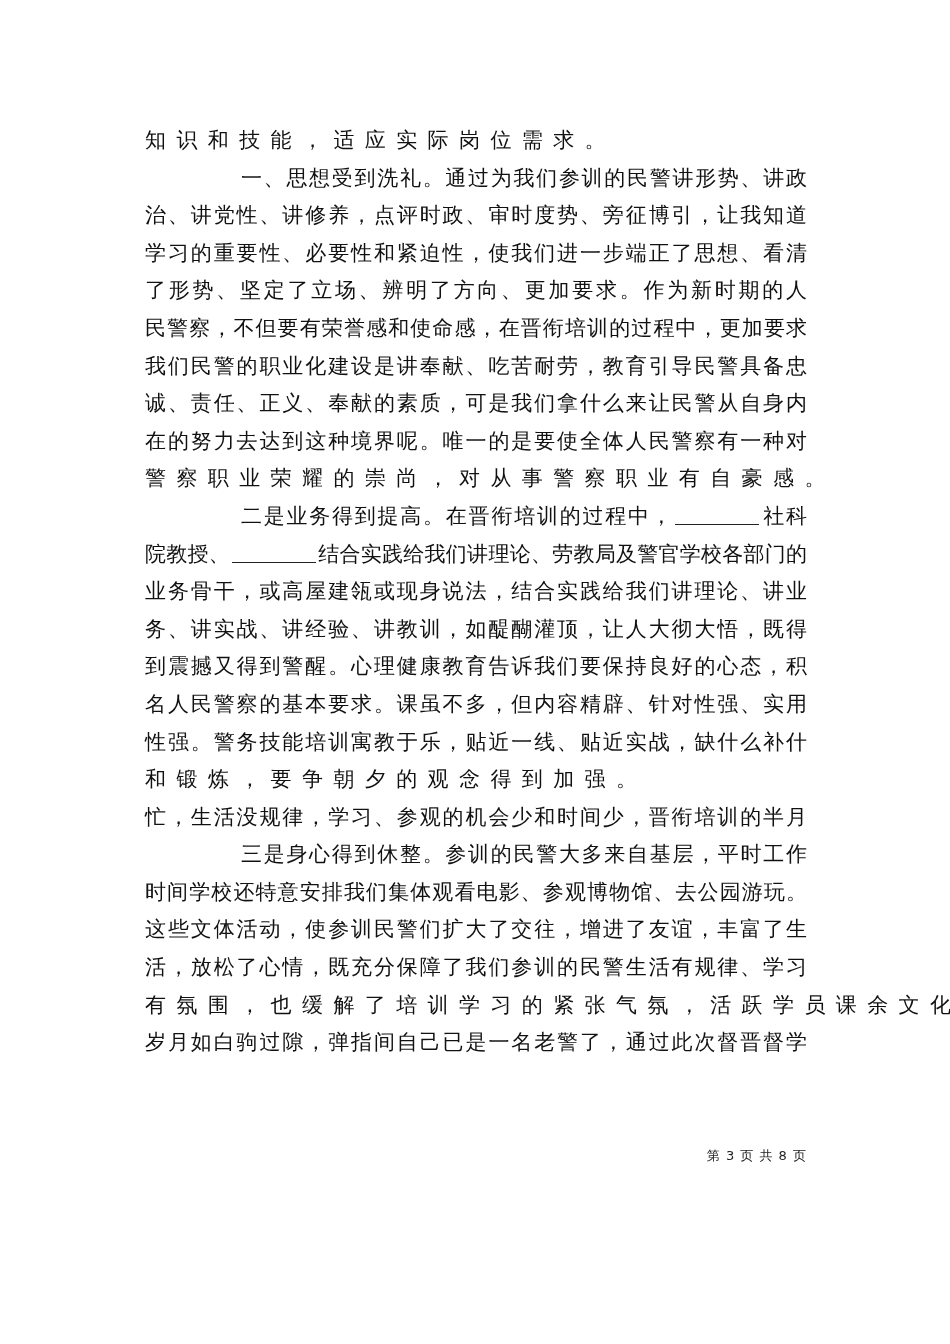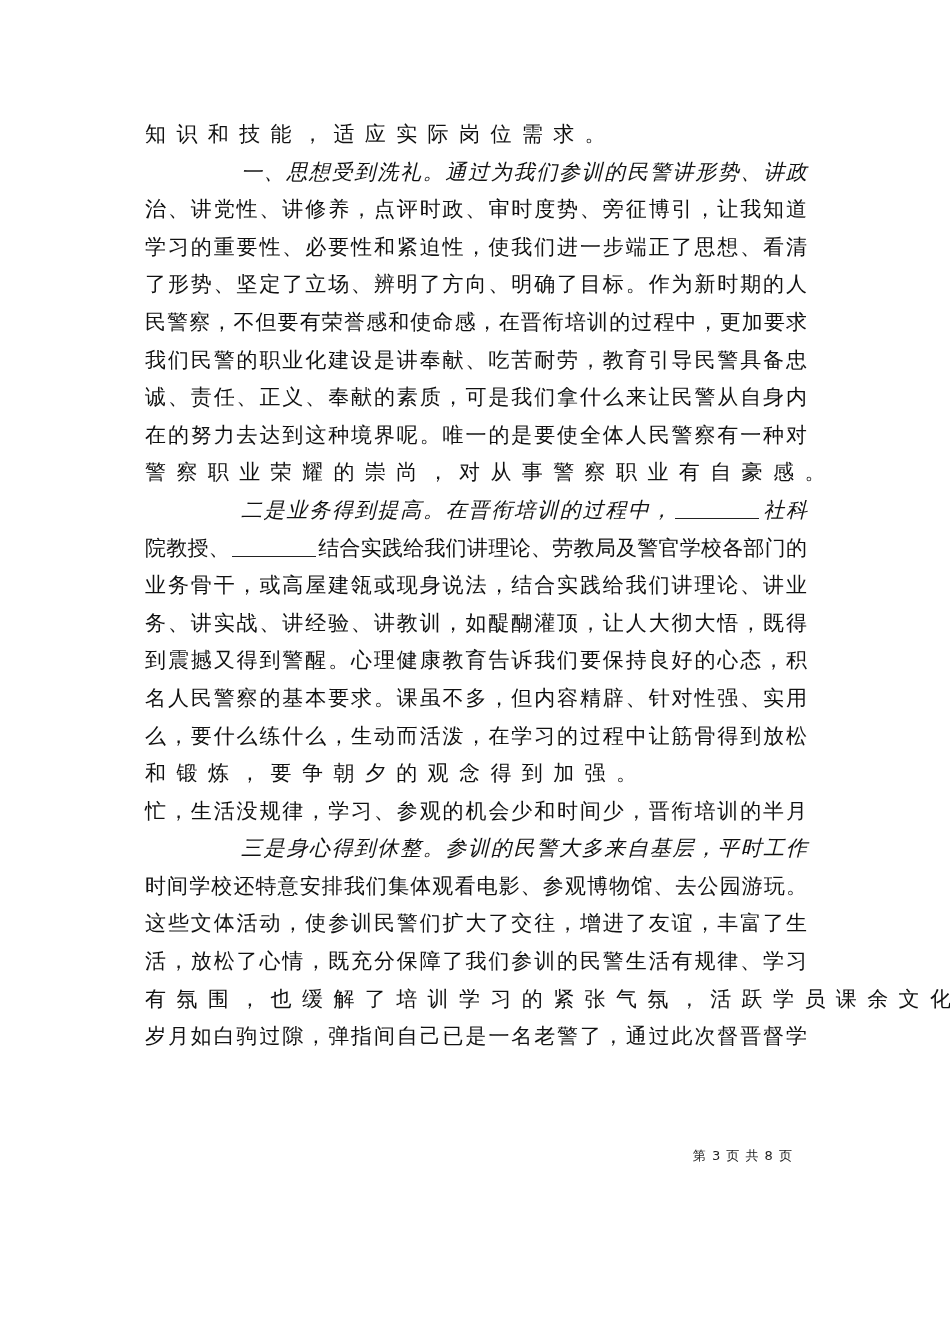--- a/index.html
+++ b/index.html
@@ -1,56 +1,56 @@
 <!DOCTYPE html>
 <html><head>
 <meta charset="utf-8">
 <style>
   html, body { margin: 0; padding: 0; background: #ffffff; }
   body { width: 950px; height: 1344px; position: relative; overflow: hidden; }
   .page {
-    position: absolute; left: 145px; top: 116px; width: 662px;
+    position: absolute; left: 145px; top: 122px; width: 662px;
     font-family: "DejaVu Serif", "Liberation Serif", serif;
     color: #111111;
   }
   .line {
     height: 37.6px; line-height: 37.6px;
     font-size: 21px; white-space: nowrap;
     letter-spacing: 10.3px;
   }
   .line.justify { text-align-last: justify; text-align: justify; letter-spacing: 0; }
-  .indent { padding-left: 96px; font-style: italic; }
+  .indent { padding-left: 96px; }
   .blank { display: inline-block; width: 84px; border-bottom: 1px solid #222; height: 20px; vertical-align: -2px; margin: 0 2px; }
   .footer {
-    position: absolute; right: 157px; top: 1147px;
+    position: absolute; right: 143px; top: 1147px;
     font-family: "DejaVu Sans", "Liberation Sans", sans-serif;
     font-size: 13px; color: #222; letter-spacing: 1px;
   }
 </style>
 </head>
 <body>
 
 <div class="page" id="doc">
     <div class="line" style="letter-spacing: 10.4px;">知识和技能，适应实际岗位需求。</div>
     <div class="line justify indent">一、思想受到洗礼。通过为我们参训的民警讲形势、讲政</div>
     <div class="line justify">治、讲党性、讲修养，点评时政、审时度势、旁征博引，让我知道</div>
     <div class="line justify">学习的重要性、必要性和紧迫性，使我们进一步端正了思想、看清</div>
-    <div class="line justify">了形势、坚定了立场、辨明了方向、明确了目标。作为新时期的人</div>
+    <div class="line justify">了形势、坚定了立场、辨明了方向、更加要求。作为新时期的人</div>
     <div class="line justify">民警察，不但要有荣誉感和使命感，在晋衔培训的过程中，更加要求</div>
     <div class="line justify">我们民警的职业化建设是讲奉献、吃苦耐劳，教育引导民警具备忠</div>
     <div class="line justify">诚、责任、正义、奉献的素质，可是我们拿什么来让民警从自身内</div>
     <div class="line justify">在的努力去达到这种境界呢。唯一的是要使全体人民警察有一种对</div>
     <div class="line" style="letter-spacing: 10.4px;">警察职业荣耀的崇尚，对从事警察职业有自豪感。</div>
     <div class="line justify indent"><span>二是业务得到提高。在晋衔培训的过程中，</span><span class="blank"></span><span>社科</span></div>
     <div class="line justify"><span>院教授、</span><span class="blank"></span><span>结合实践给我们讲理论、劳教局及警官学校各部门的</span></div>
     <div class="line justify">业务骨干，或高屋建瓴或现身说法，结合实践给我们讲理论、讲业</div>
     <div class="line justify">务、讲实战、讲经验、讲教训，如醍醐灌顶，让人大彻大悟，既得</div>
     <div class="line justify">到震撼又得到警醒。心理健康教育告诉我们要保持良好的心态，积</div>
     <div class="line justify">名人民警察的基本要求。课虽不多，但内容精辟、针对性强、实用</div>
-    <div class="line justify">么，要什么练什么，生动而活泼，在学习的过程中让筋骨得到放松</div>
+    <div class="line justify">性强。警务技能培训寓教于乐，贴近一线、贴近实战，缺什么补什</div>
     <div class="line" style="letter-spacing: 10.4px;">和锻炼，要争朝夕的观念得到加强。</div>
     <div class="line justify">忙，生活没规律，学习、参观的机会少和时间少，晋衔培训的半月</div>
     <div class="line justify indent">三是身心得到休整。参训的民警大多来自基层，平时工作</div>
     <div class="line justify">时间学校还特意安排我们集体观看电影、参观博物馆、去公园游玩。</div>
     <div class="line justify">这些文体活动，使参训民警们扩大了交往，增进了友谊，丰富了生</div>
     <div class="line justify">活，放松了心情，既充分保障了我们参训的民警生活有规律、学习</div>
     <div class="line" style="letter-spacing: 10.4px;">有氛围，也缓解了培训学习的紧张气氛，活跃学员课余文化生活。</div>
     <div class="line justify">岁月如白驹过隙，弹指间自己已是一名老警了，通过此次督晋督学</div>
   </div>
 <div class="footer">第 3 页 共 8 页</div>

